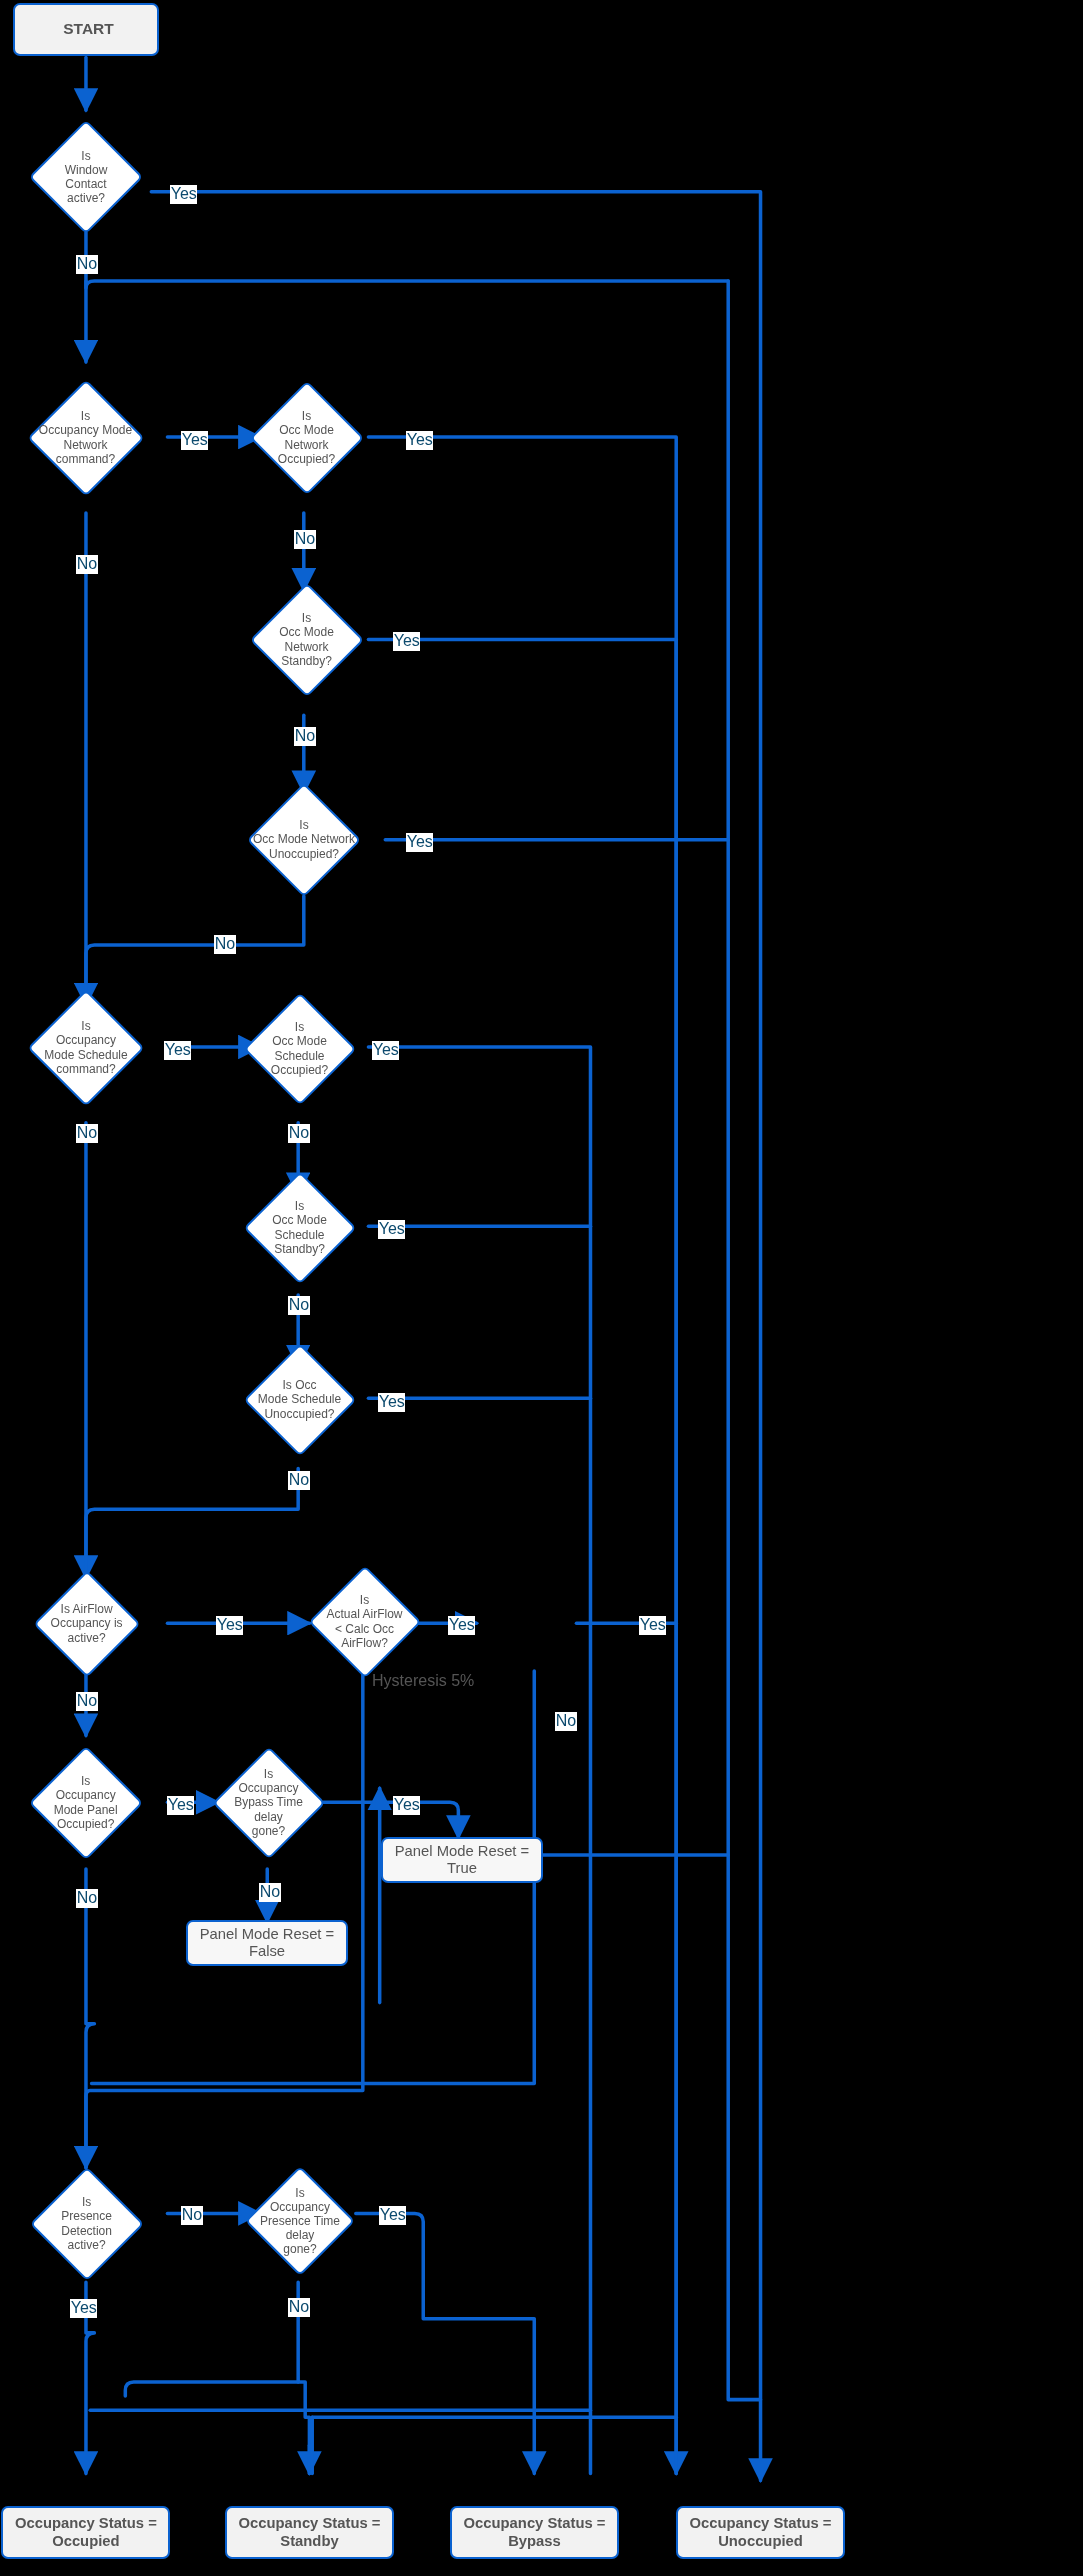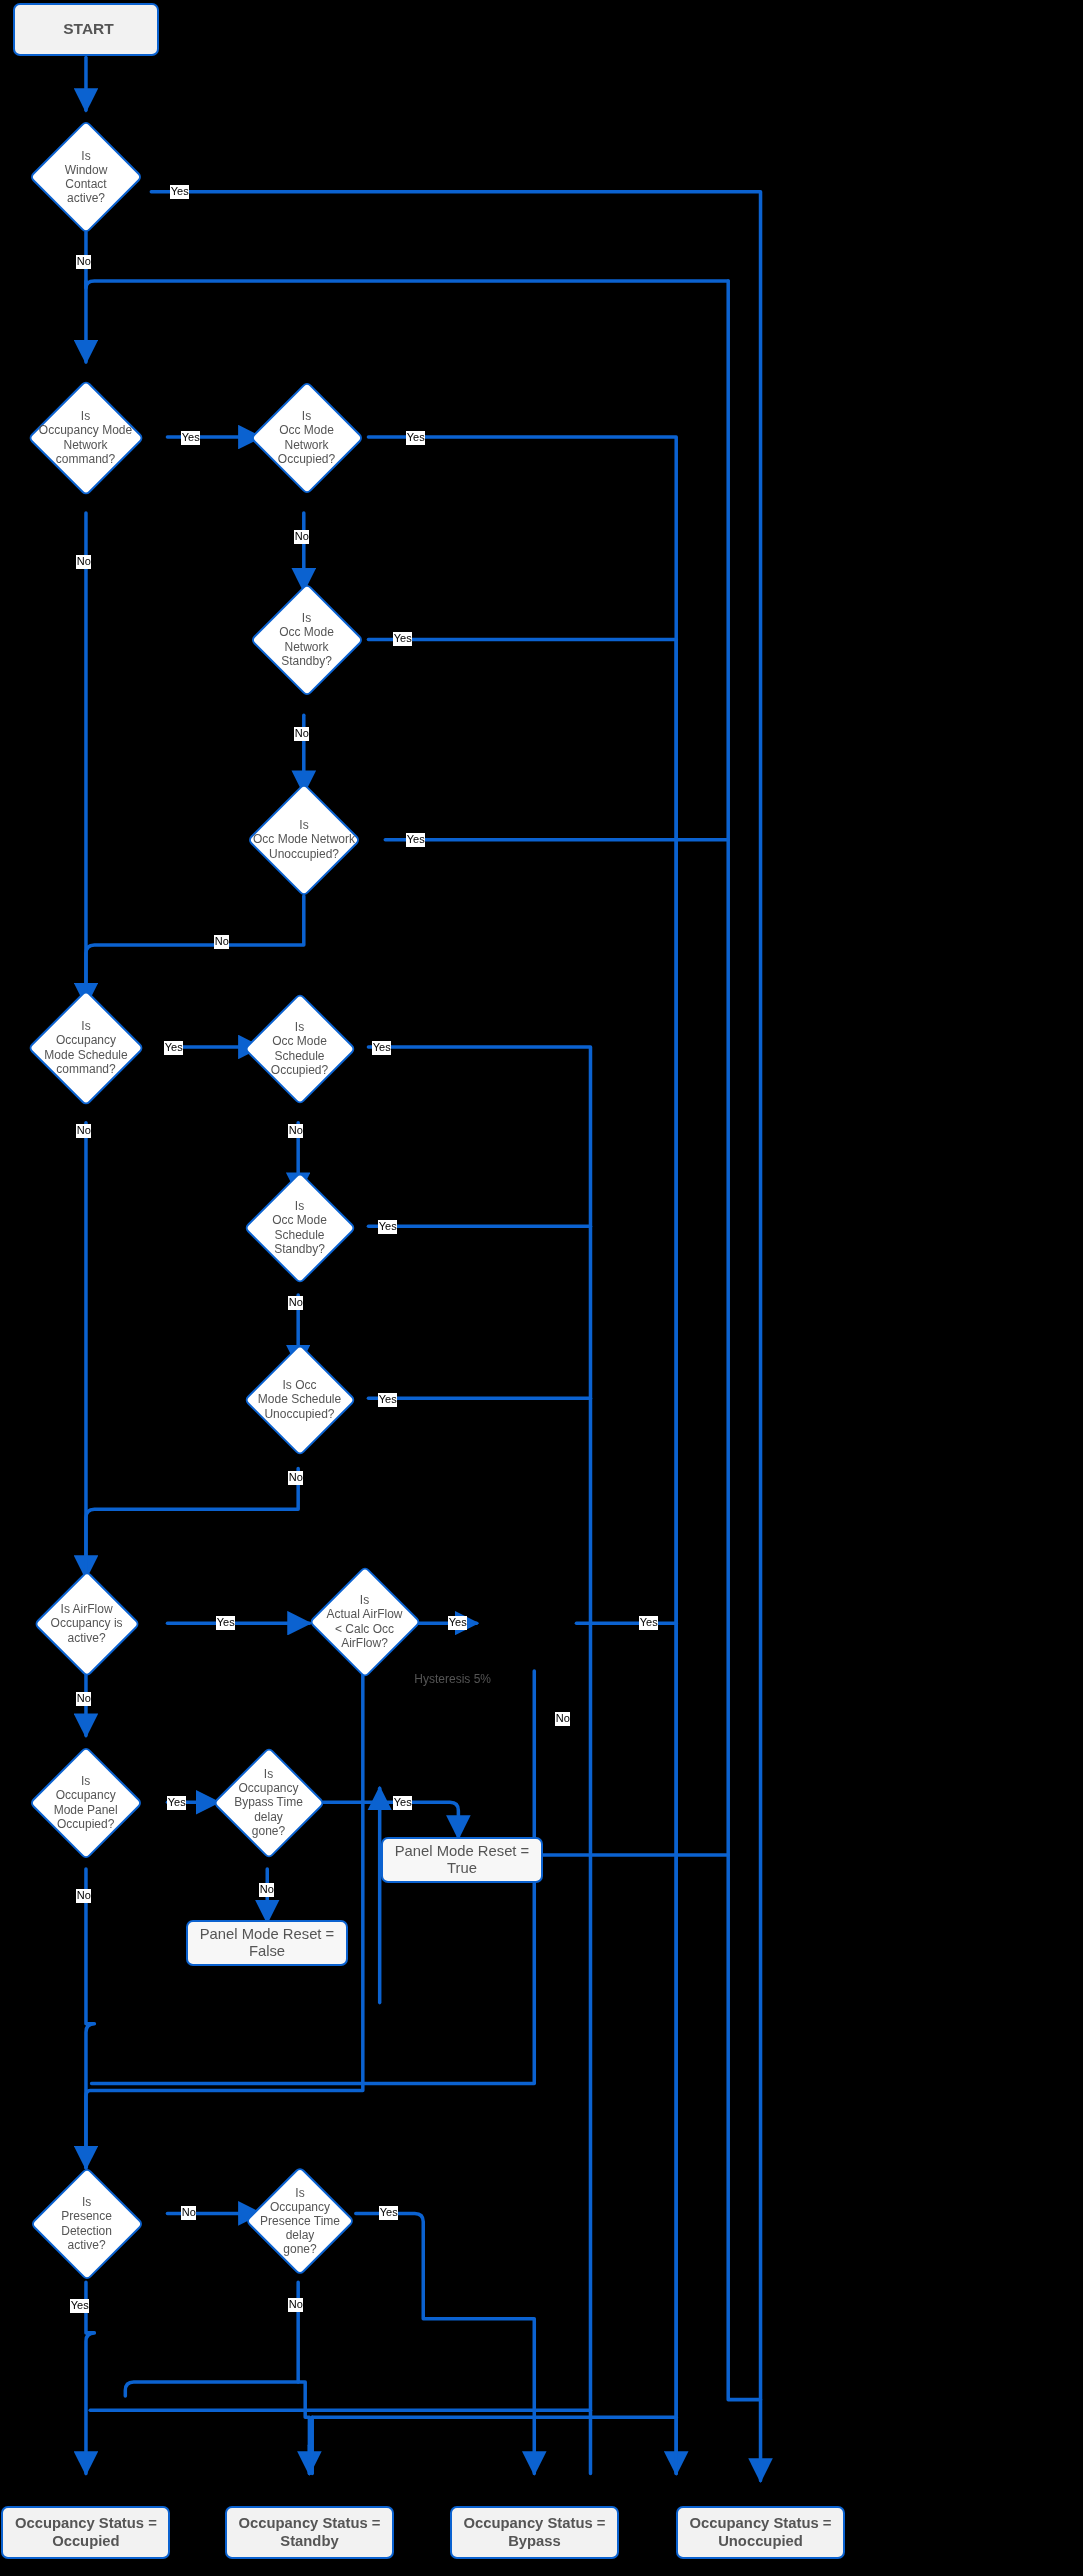--- a/index.html
+++ b/index.html
@@ -16,25 +16,25 @@
   .rect.proc{font-weight:normal;font-size:14.8px;background:#f7f7f7;}
 
   
   .dia{background:transparent;}
   .dia .shape{position:absolute;left:50%;top:50%;background:#ffffff;border:2.8px solid #0b62d0;
               border-radius:5.6px;transform:translate(-50%,-50%) rotate(45deg);}
   .dia .txt{position:relative;z-index:2;font-size:12px;color:#555555;width:100%;
             display:flex;align-items:center;justify-content:center;height:100%;}
 
   
-  .elabel{position:absolute;background:#ffffff;color:#000000;font-size:11px;line-height:1;
+  .elabel{position:absolute;background:#ffffff;color:#0c4a6e;font-size:16px;line-height:1;
           padding:1.4px 0.7px;white-space:nowrap;z-index:5;}
 
   .note{position:absolute;color:#555555;font-size:12px;text-align:center;line-height:1.3;z-index:4;}
-  .plain{position:absolute;color:#555555;font-size:12px;text-align:right;z-index:4;background:transparent;}
+  .plain{position:absolute;color:#555555;font-size:16px;text-align:left;z-index:4;background:transparent;}
 </style>
 </head>
 <body>
 
 <div id="canvas">
 
   <svg class="wires" viewBox="0 0 1542 3666" xmlns="http://www.w3.org/2000/svg">
     <defs>
       <marker id="ah" viewBox="0 0 10 10" refX="9" refY="5" markerWidth="7" markerHeight="7" orient="auto-start-reverse">
         <path d="M0,0 L10,5 L0,10 z" fill="#0b62d0"></path>

